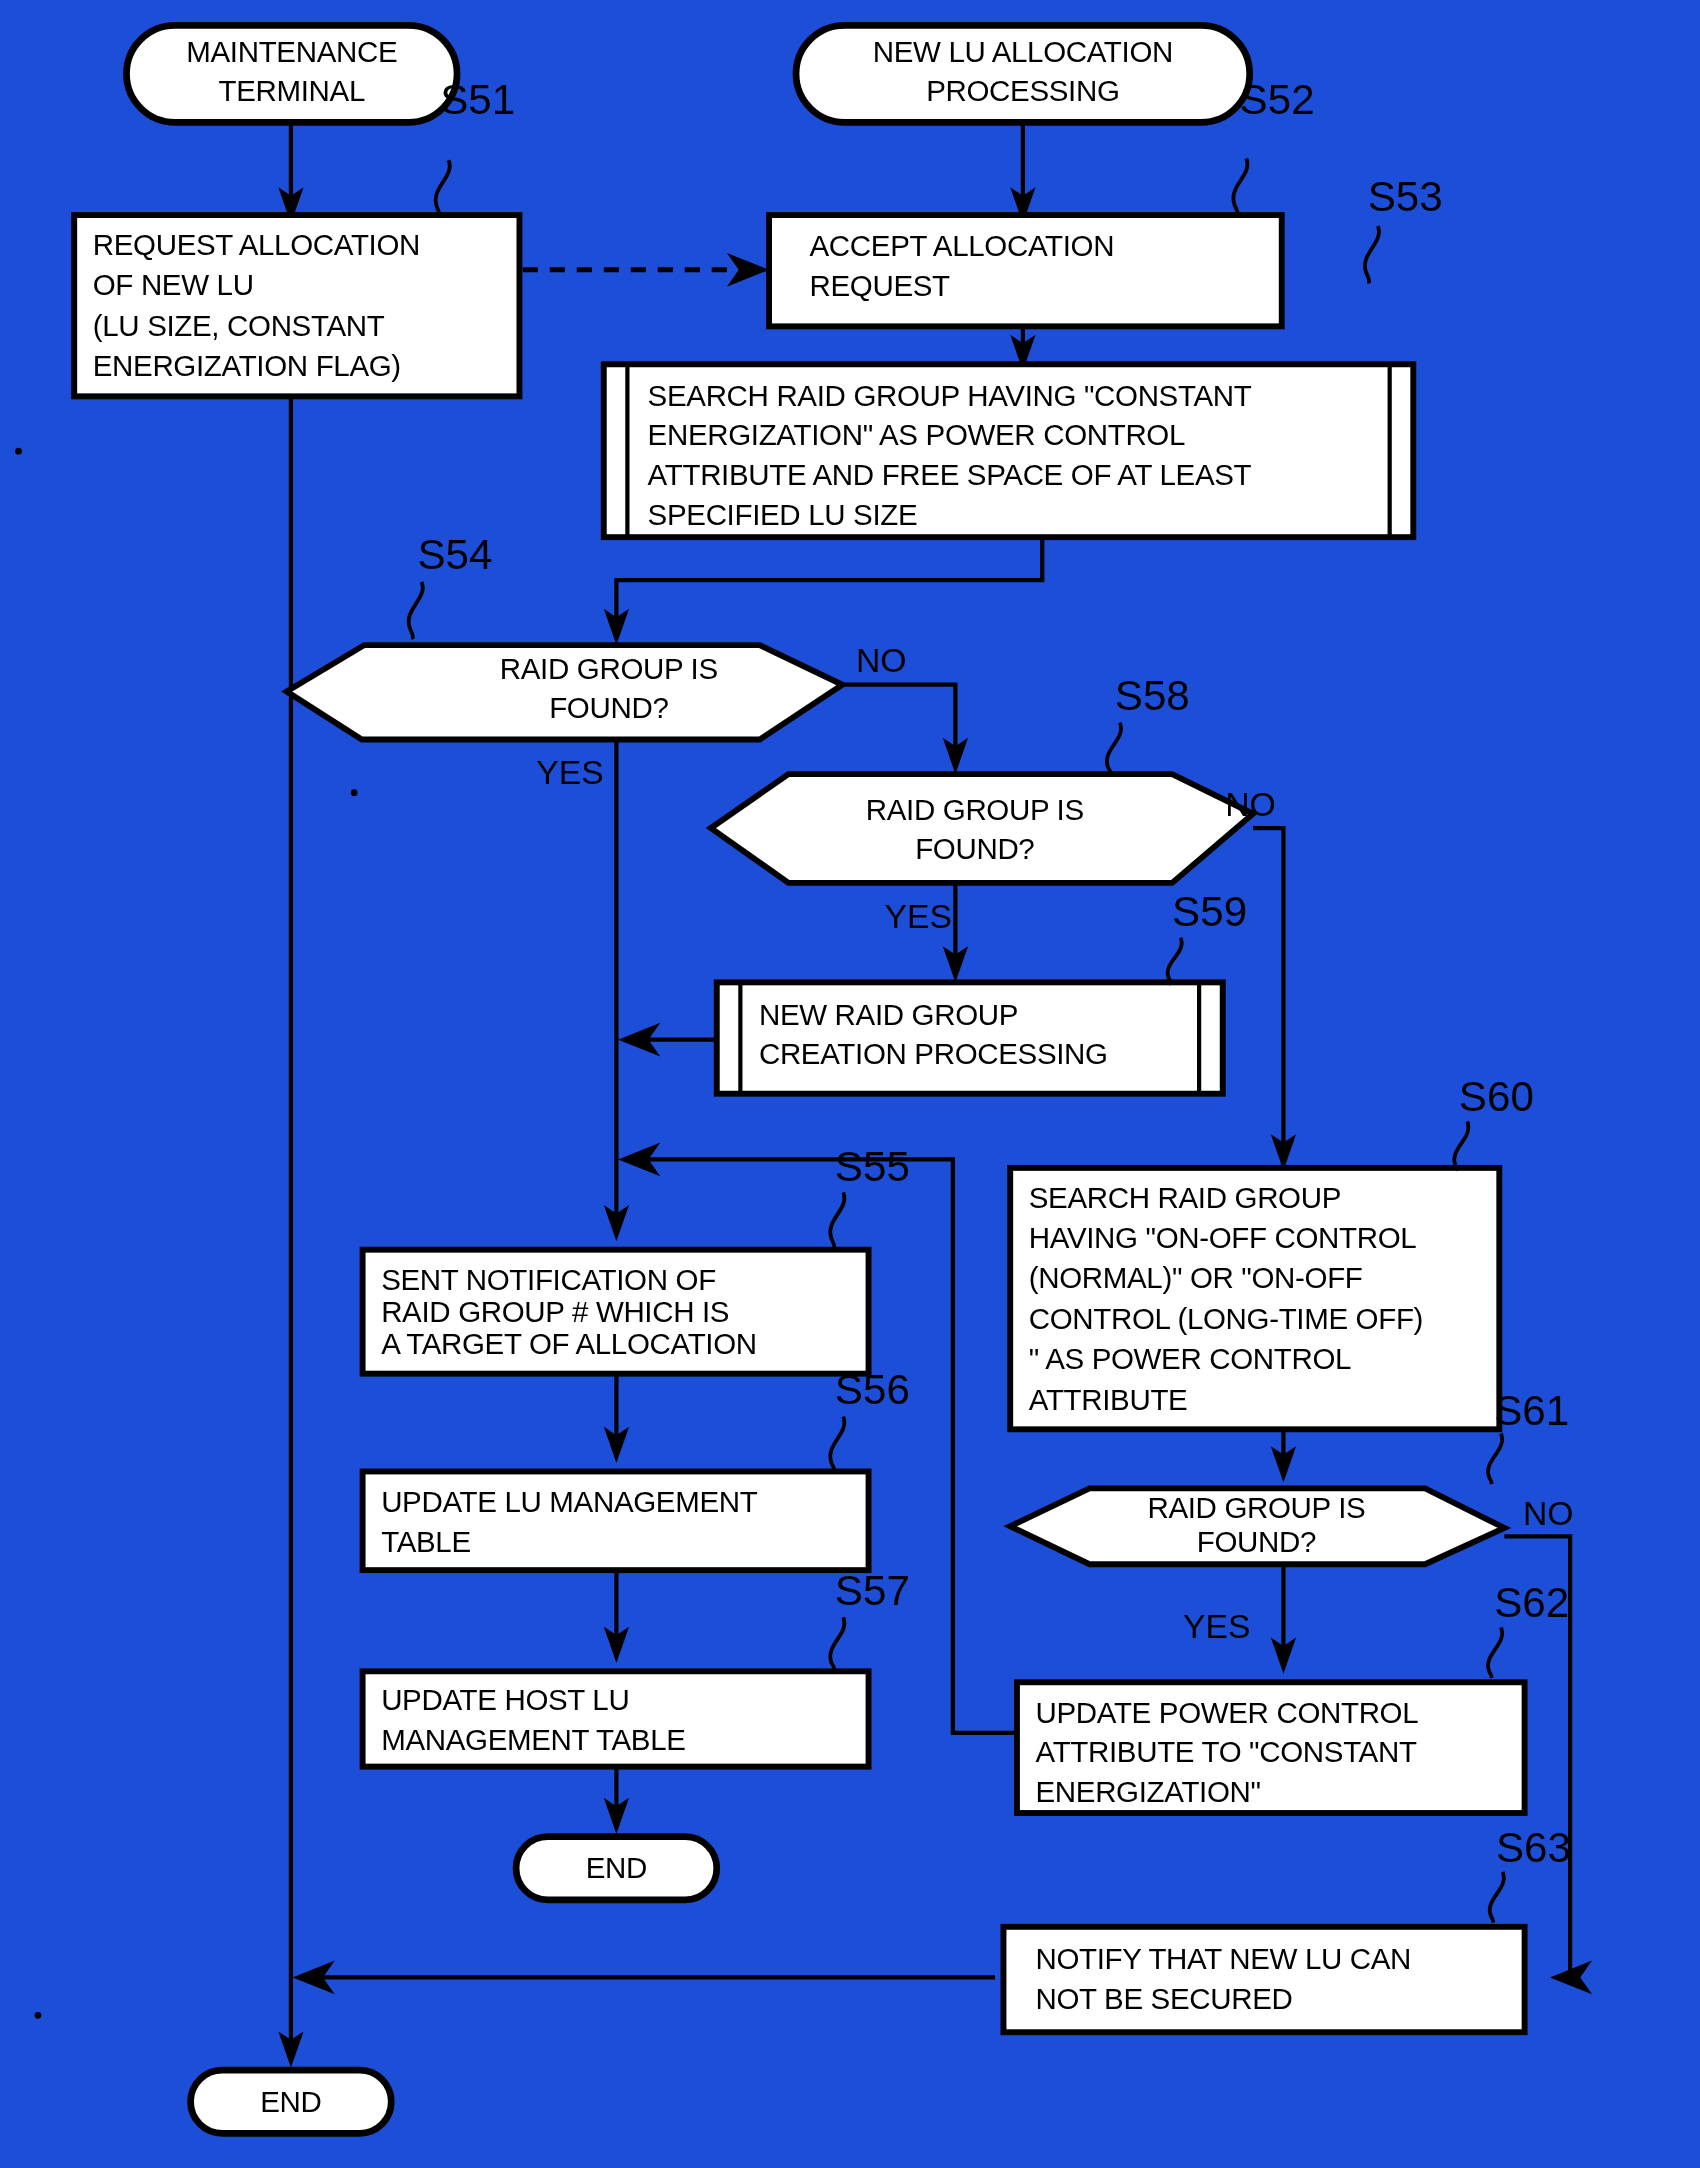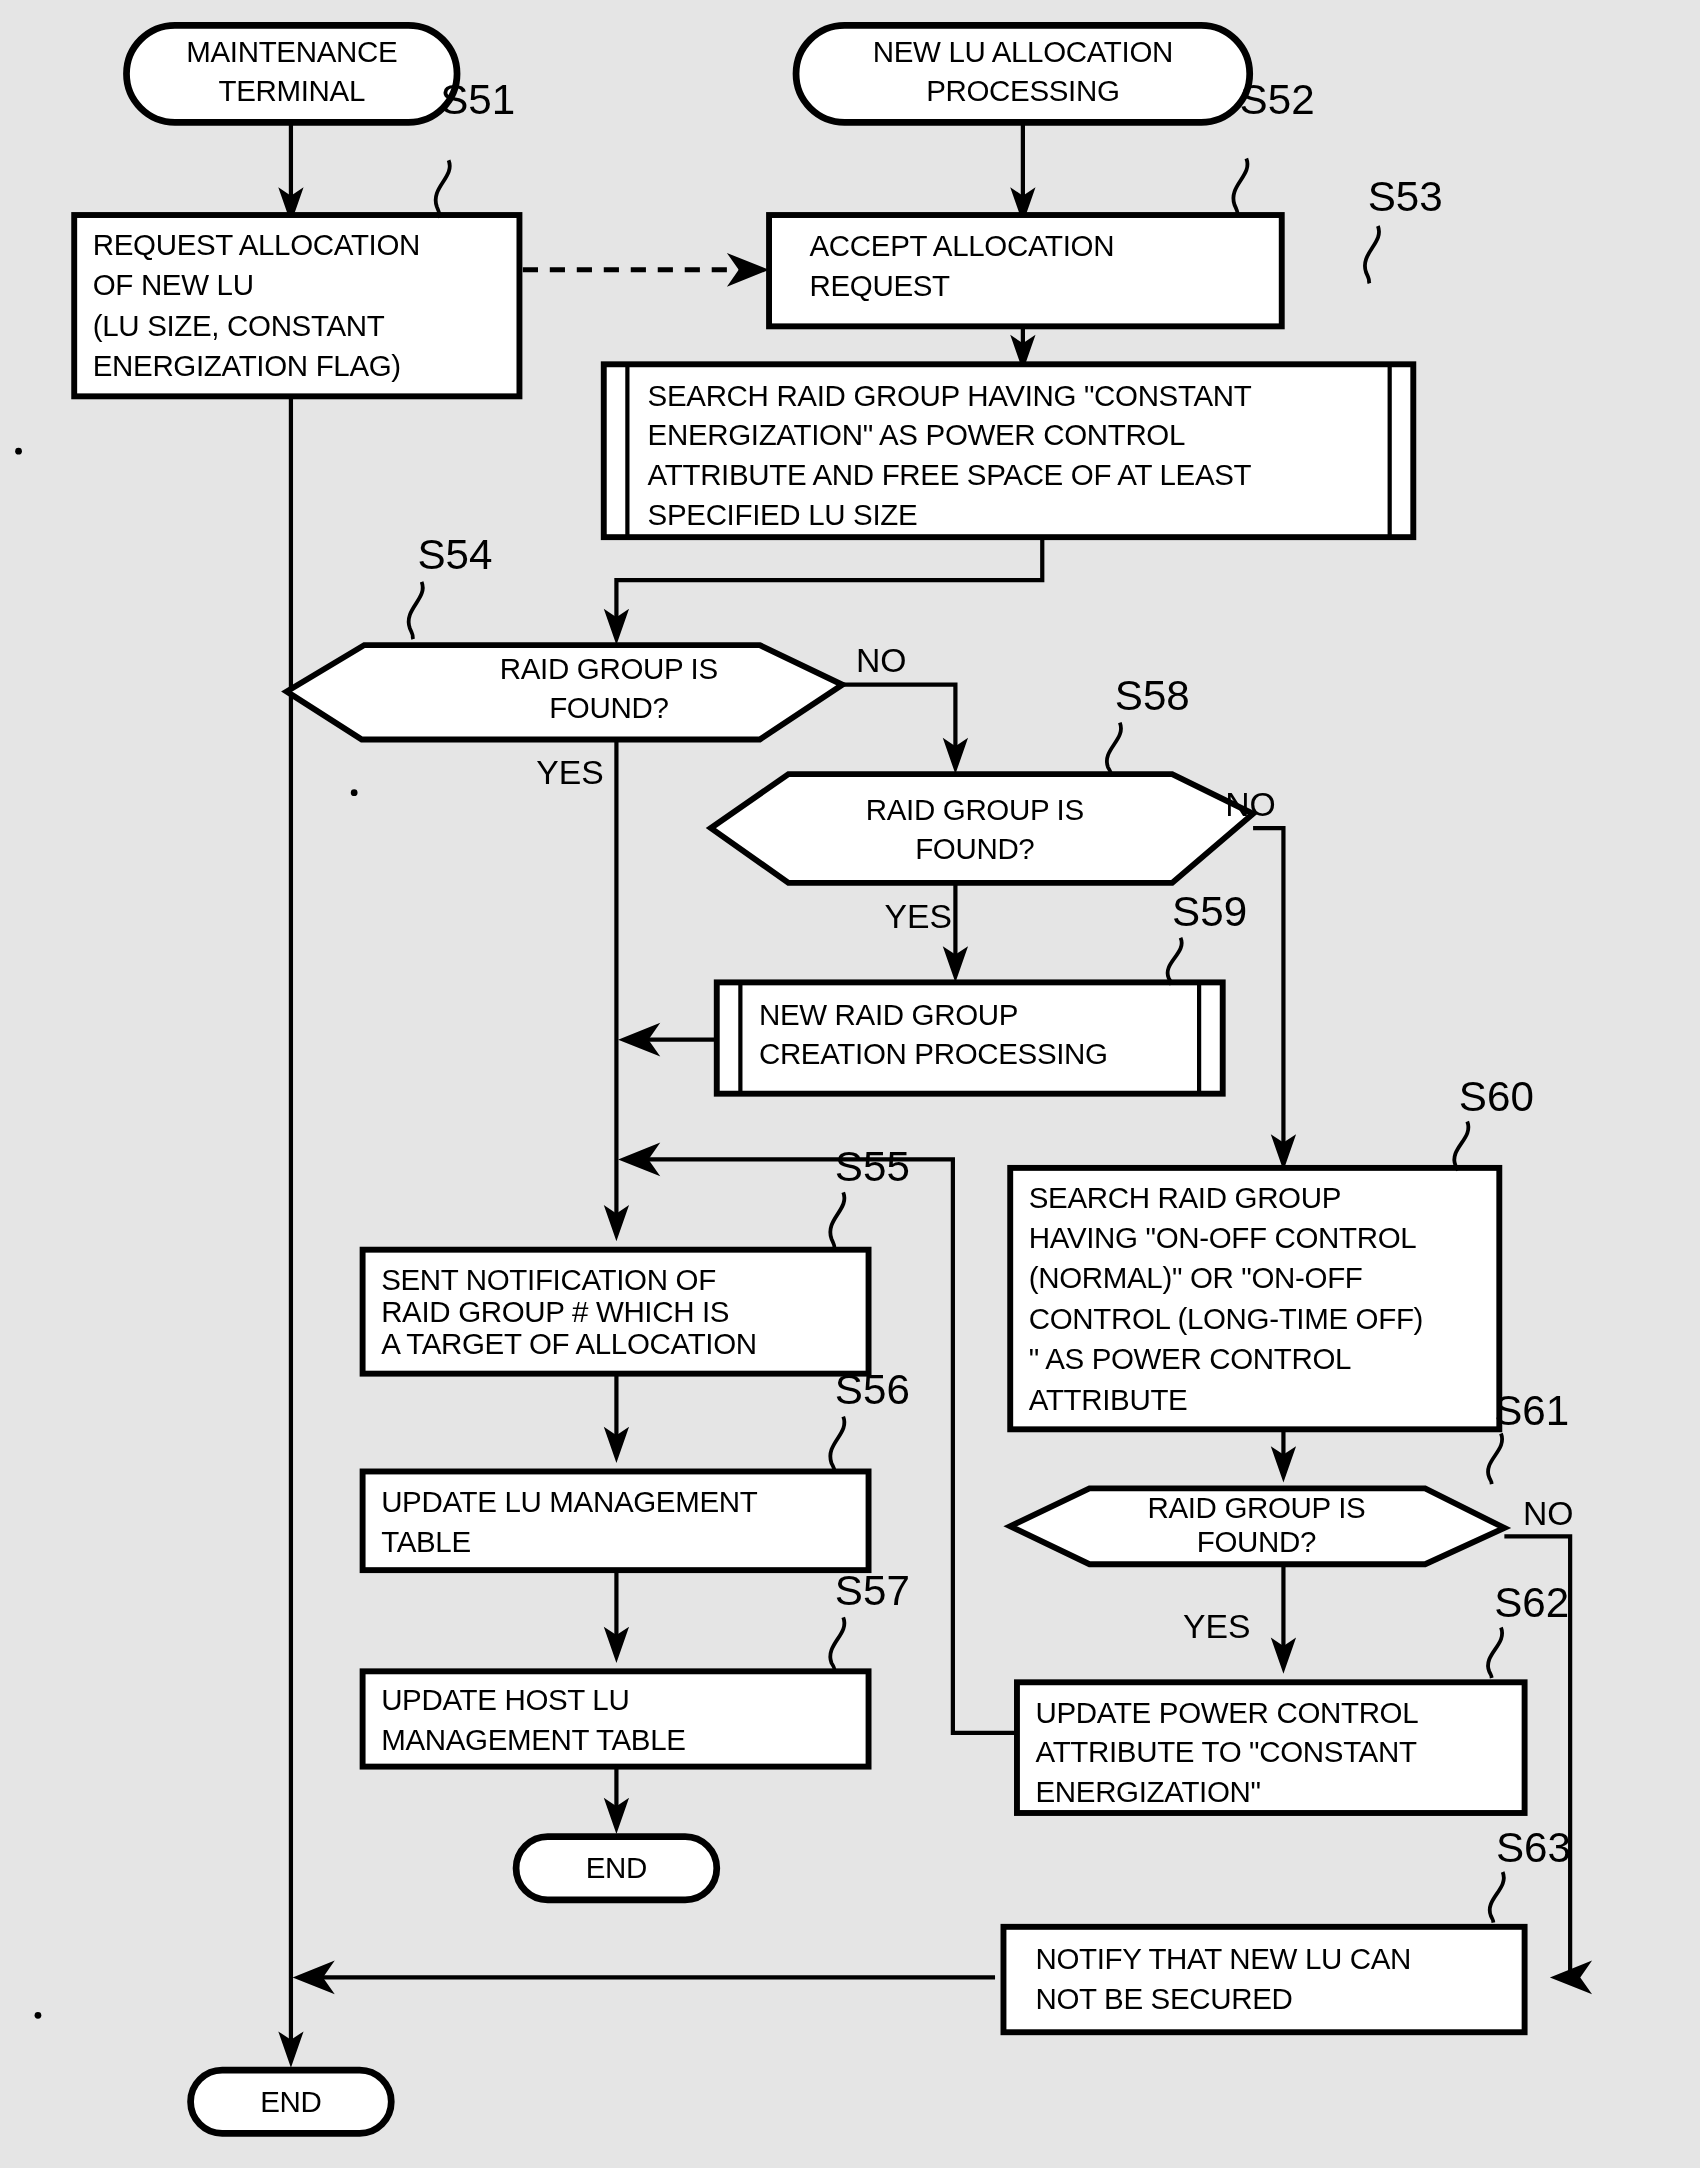--- a/index.html
+++ b/index.html
@@ -10,21 +10,21 @@
   body {
     width: 1700px;
     height: 2168px;
     font-family: "Liberation Sans", sans-serif;
     overflow: hidden;
   }
   #flowchart-root {
     position: relative;
     width: 1700px;
     height: 2168px;
-    background: #e5e5e5;
+    background: #1d4ed8;
     text-decoration: underline;
   }
   svg.chart-svg {
     position: absolute;
     top: 0;
     left: 0;
     width: 1700px;
     height: 2168px;
   }
   .shape-stroke {

